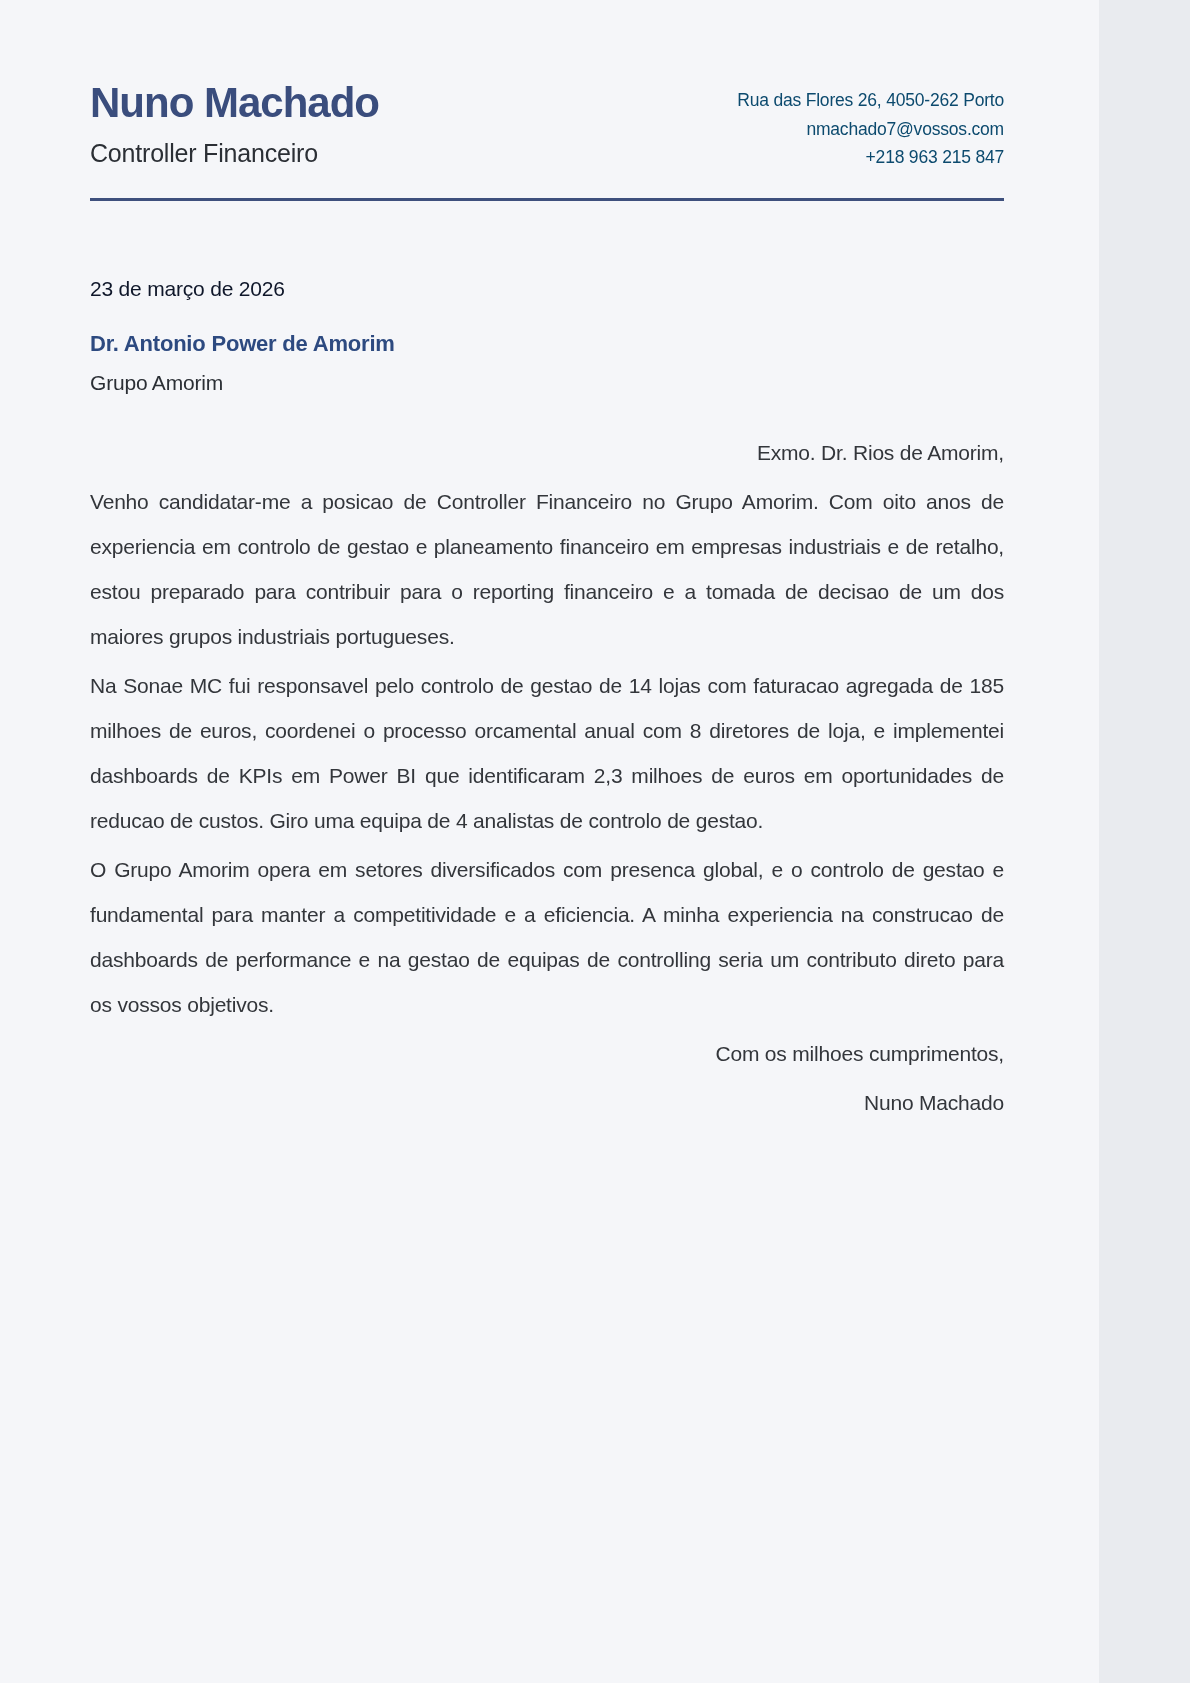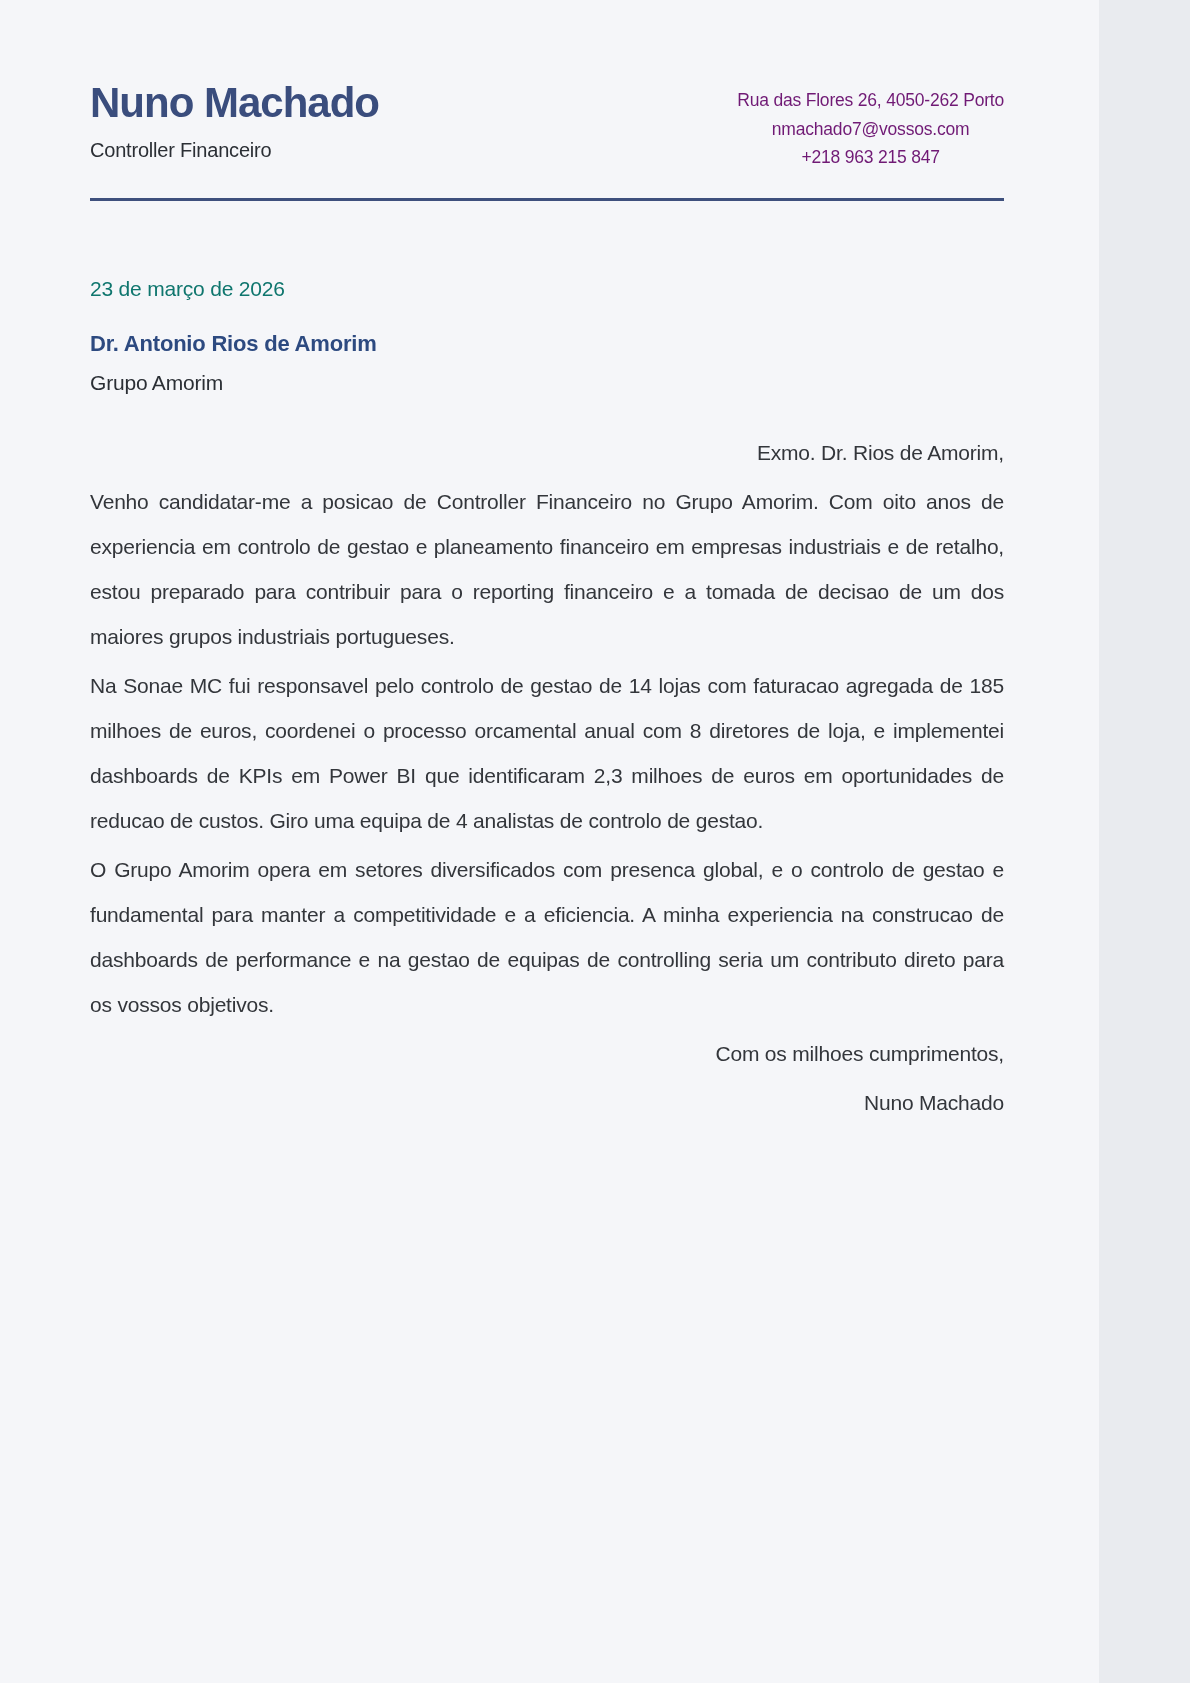--- a/index.html
+++ b/index.html
@@ -25,42 +25,42 @@
   .name {
     margin: 0;
     font-size: 42px;
     font-weight: bold;
     letter-spacing: -1px;
     line-height: 1.0;
     color: #3a4d7d;
   }
   .job-title {
     margin-top: 15px;
-    font-size: 20px;
+    font-size: 25px;
     letter-spacing: -0.2px;
     color: #2b2f35;
   }
   .contact {
-    text-align: center;
+    text-align: right;
     font-size: 17.5px;
     line-height: 28.5px;
     letter-spacing: -0.2px;
-    color: #701a75;
+    color: #0c4a6e;
     padding-top: 4px;
   }
   .divider {
     margin-top: 26px;
     height: 0;
     border-top: 3px solid #3e507d;
   }
   .date {
     margin-top: 76px;
     font-size: 21px;
     letter-spacing: -0.2px;
-    color: #0f766e;
+    color: #0f172a;
   }
   .recipient-name {
     margin-top: 30px;
     font-size: 22px;
     font-weight: bold;
     letter-spacing: -0.2px;
     color: #2d4a80;
   }
   .recipient-company {
     margin-top: 14px;
@@ -99,21 +99,21 @@
       <div>+218 963 215 847</div>
     </div>
   </header>
 
   <div class="divider"></div>
 
   <main>
     <div class="date">23 de março de 2026</div>
 
     <div class="recipient">
-      <div class="recipient-name">Dr. Antonio Rios de Amorim</div>
+      <div class="recipient-name">Dr. Antonio Power de Amorim</div>
       <div class="recipient-company">Grupo Amorim</div>
     </div>
 
     <div class="body-block">
       <p class="no-justify">Exmo. Dr. Rios de Amorim,</p>
       <p>Venho candidatar-me a posicao de Controller Financeiro no Grupo Amorim. Com oito anos de experiencia em controlo de gestao e planeamento financeiro em empresas industriais e de retalho, estou preparado para contribuir para o reporting financeiro e a tomada de decisao de um dos maiores grupos industriais portugueses.</p>
       <p>Na Sonae MC fui responsavel pelo controlo de gestao de 14 lojas com faturacao agregada de 185 milhoes de euros, coordenei o processo orcamental anual com 8 diretores de loja, e implementei dashboards de KPIs em Power BI que identificaram 2,3 milhoes de euros em oportunidades de reducao de custos. Giro uma equipa de 4 analistas de controlo de gestao.</p>
       <p>O Grupo Amorim opera em setores diversificados com presenca global, e o controlo de gestao e fundamental para manter a competitividade e a eficiencia. A minha experiencia na construcao de dashboards de performance e na gestao de equipas de controlling seria um contributo direto para os vossos objetivos.</p>
       <p class="no-justify">Com os milhoes cumprimentos,</p>
       <p class="no-justify">Nuno Machado</p>

